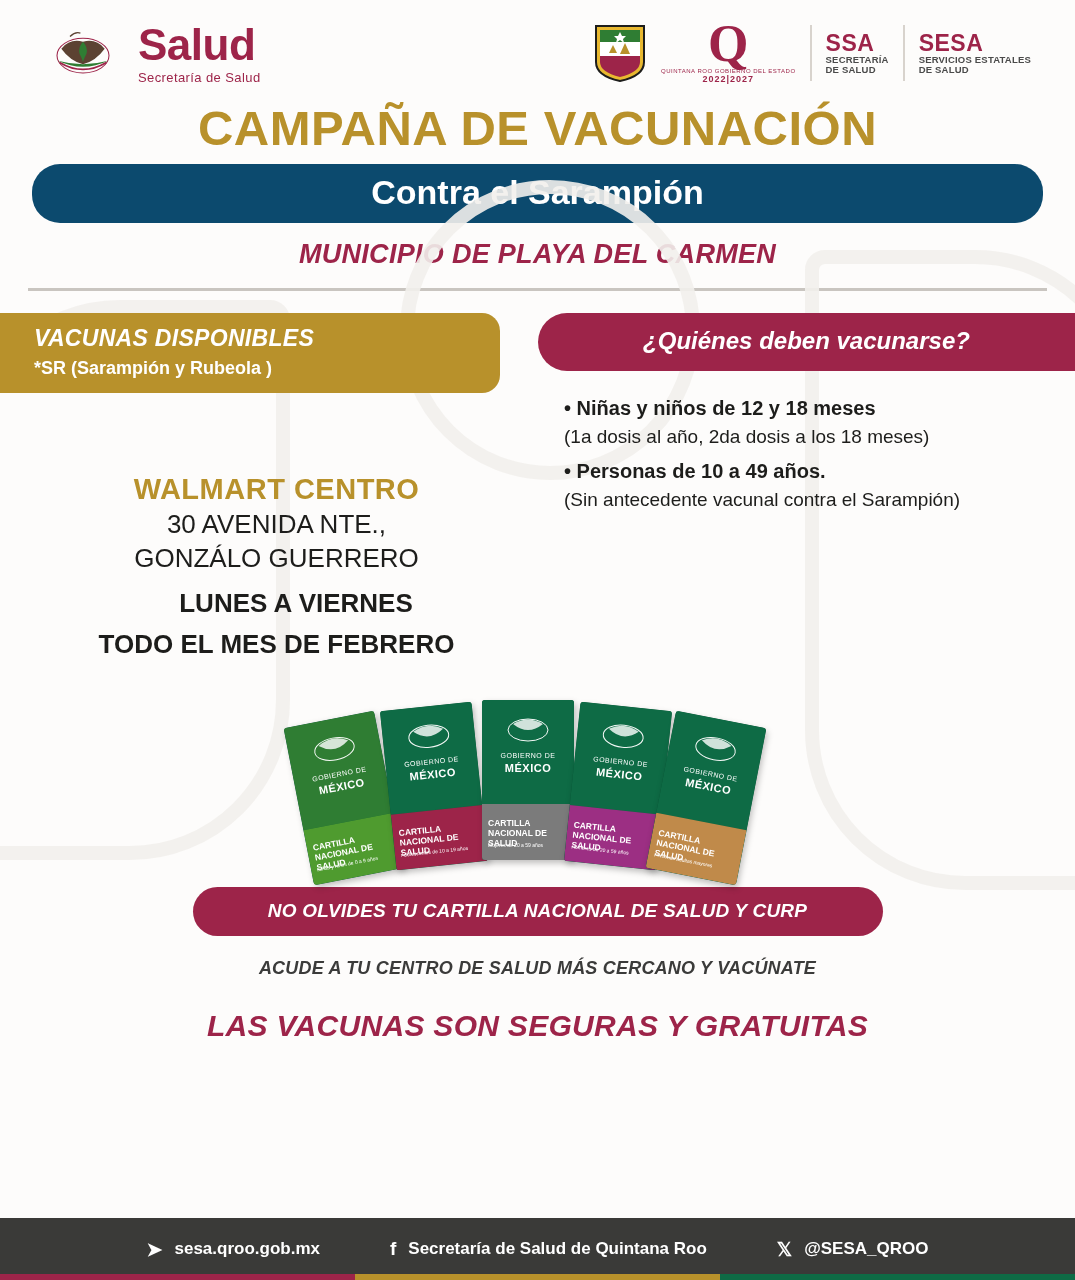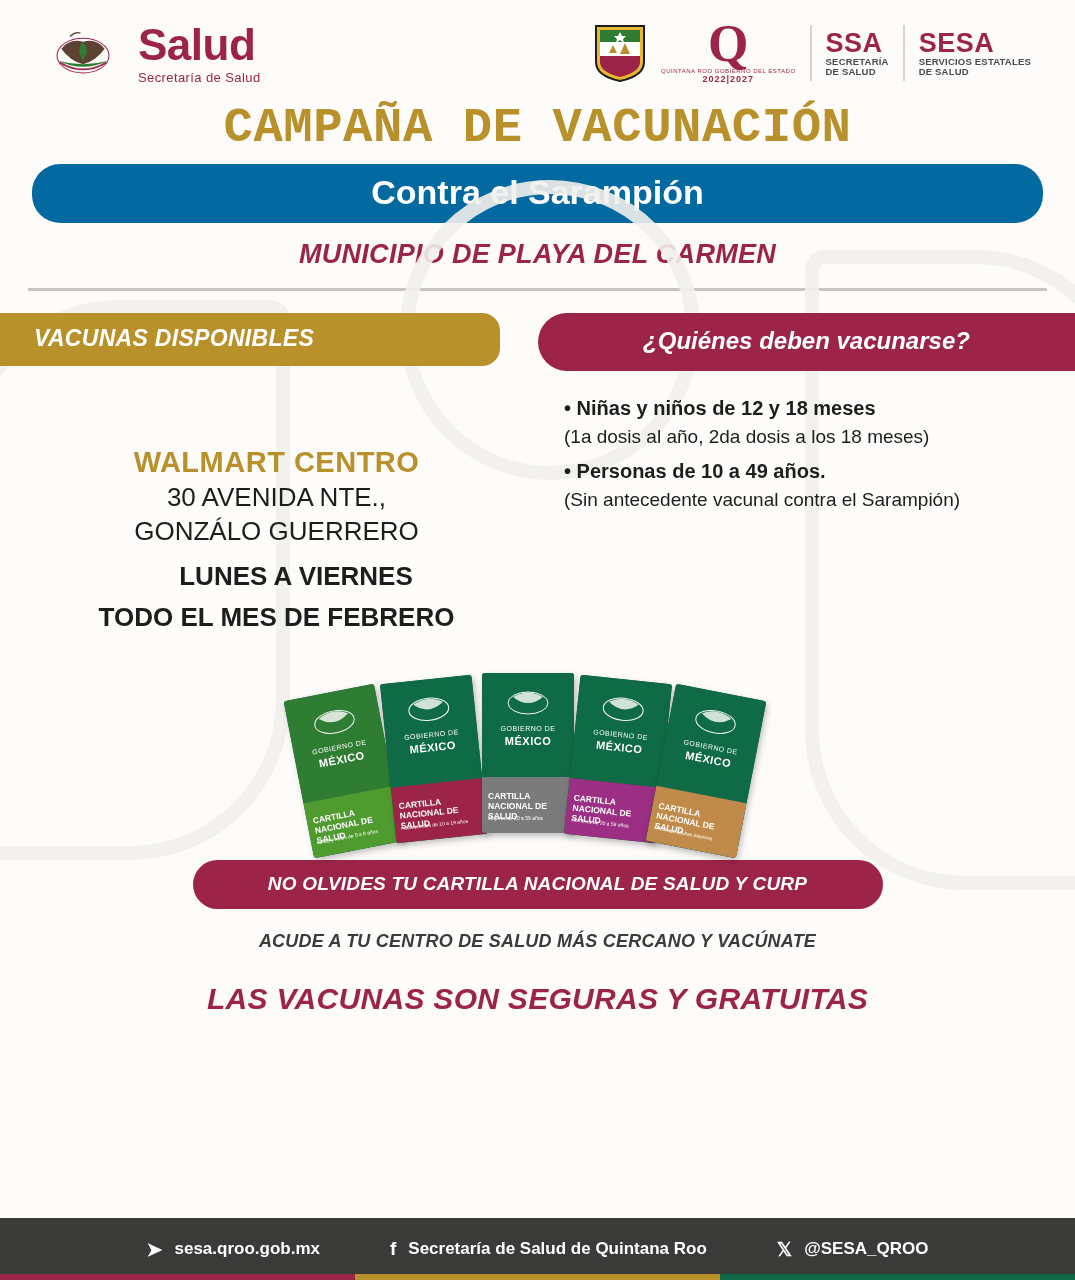--- a/index.html
+++ b/index.html
@@ -47,36 +47,35 @@
     font-size: 13px; color: #9d2449; letter-spacing: .4px; margin-top: 4px;
   }
   .right-lock { display: flex; align-items: center; gap: 14px; }
   .qroo-shield { width: 54px; height: 60px; }
   .q-logo { display: flex; flex-direction: column; align-items: center; }
   .q-mark { font-size: 52px; font-weight: bold; color: #9d2449; line-height: .85; font-family: "Liberation Serif", serif;}
   .q-cap { font-size: 6px; color: #9d2449; letter-spacing: .5px; margin-top: 2px;}
   .q-years { font-size: 9px; font-weight: bold; color: #9d2449; letter-spacing: 1px; }
   .vline { width: 2px; height: 56px; background: #d8d3cd; }
   .ssa-block { line-height: 1.05; }
-  .ssa-block .big { font-size: 27px; font-weight: bold; color: #9d2449; letter-spacing: .5px;}
+  .ssa-block .big { font-size: 23px; font-weight: bold; color: #9d2449; letter-spacing: .5px;}
   .ssa-block .sm { font-size: 9.5px; font-weight: bold; color: #4a4a4a; letter-spacing: .2px; }
 
   
   .title1 {
     text-align: center;
     font-size: 49px;
     font-weight: bold;
     color: #b8912b;
     letter-spacing: .5px;
     margin-top: 10px;
-    font-family: Liberation Mono, monospace;
   }
   .title-band {
     margin: 8px 32px 4px 32px;
-    background: #0369a1;
+    background: #0c4a6e;
     border-radius: 28px;
     color: #fff;
     text-align: center;
     font-size: 34px;
     font-weight: bold;
     padding: 9px 0 11px 0;
   }
   .title3 {
     text-align: center;
     margin-top: 16px;
@@ -264,20 +263,21 @@
   <div class="title1">CAMPAÑA DE VACUNACIÓN</div>
   <div class="title-band">Contra el Sarampión</div>
   <div class="title3">MUNICIPIO DE PLAYA DEL CARMEN</div>
   <div class="rule"></div>
 
   <div class="cols">
 
     <div class="colL">
       <div class="gold-band">
         <div class="t">VACUNAS DISPONIBLES</div>
+        <div class="l">*SR (Sarampión y Rubeola )</div>
       </div>
 
       <div class="site">
         <div class="name">WALMART CENTRO</div>
         <div class="addr">30 AVENIDA NTE.,</div>
         <div class="addr">GONZÁLO GUERRERO</div>
         <div class="days">LUNES A VIERNES</div>
         <div class="month">TODO EL MES DE FEBRERO</div>
       </div>
     </div>

